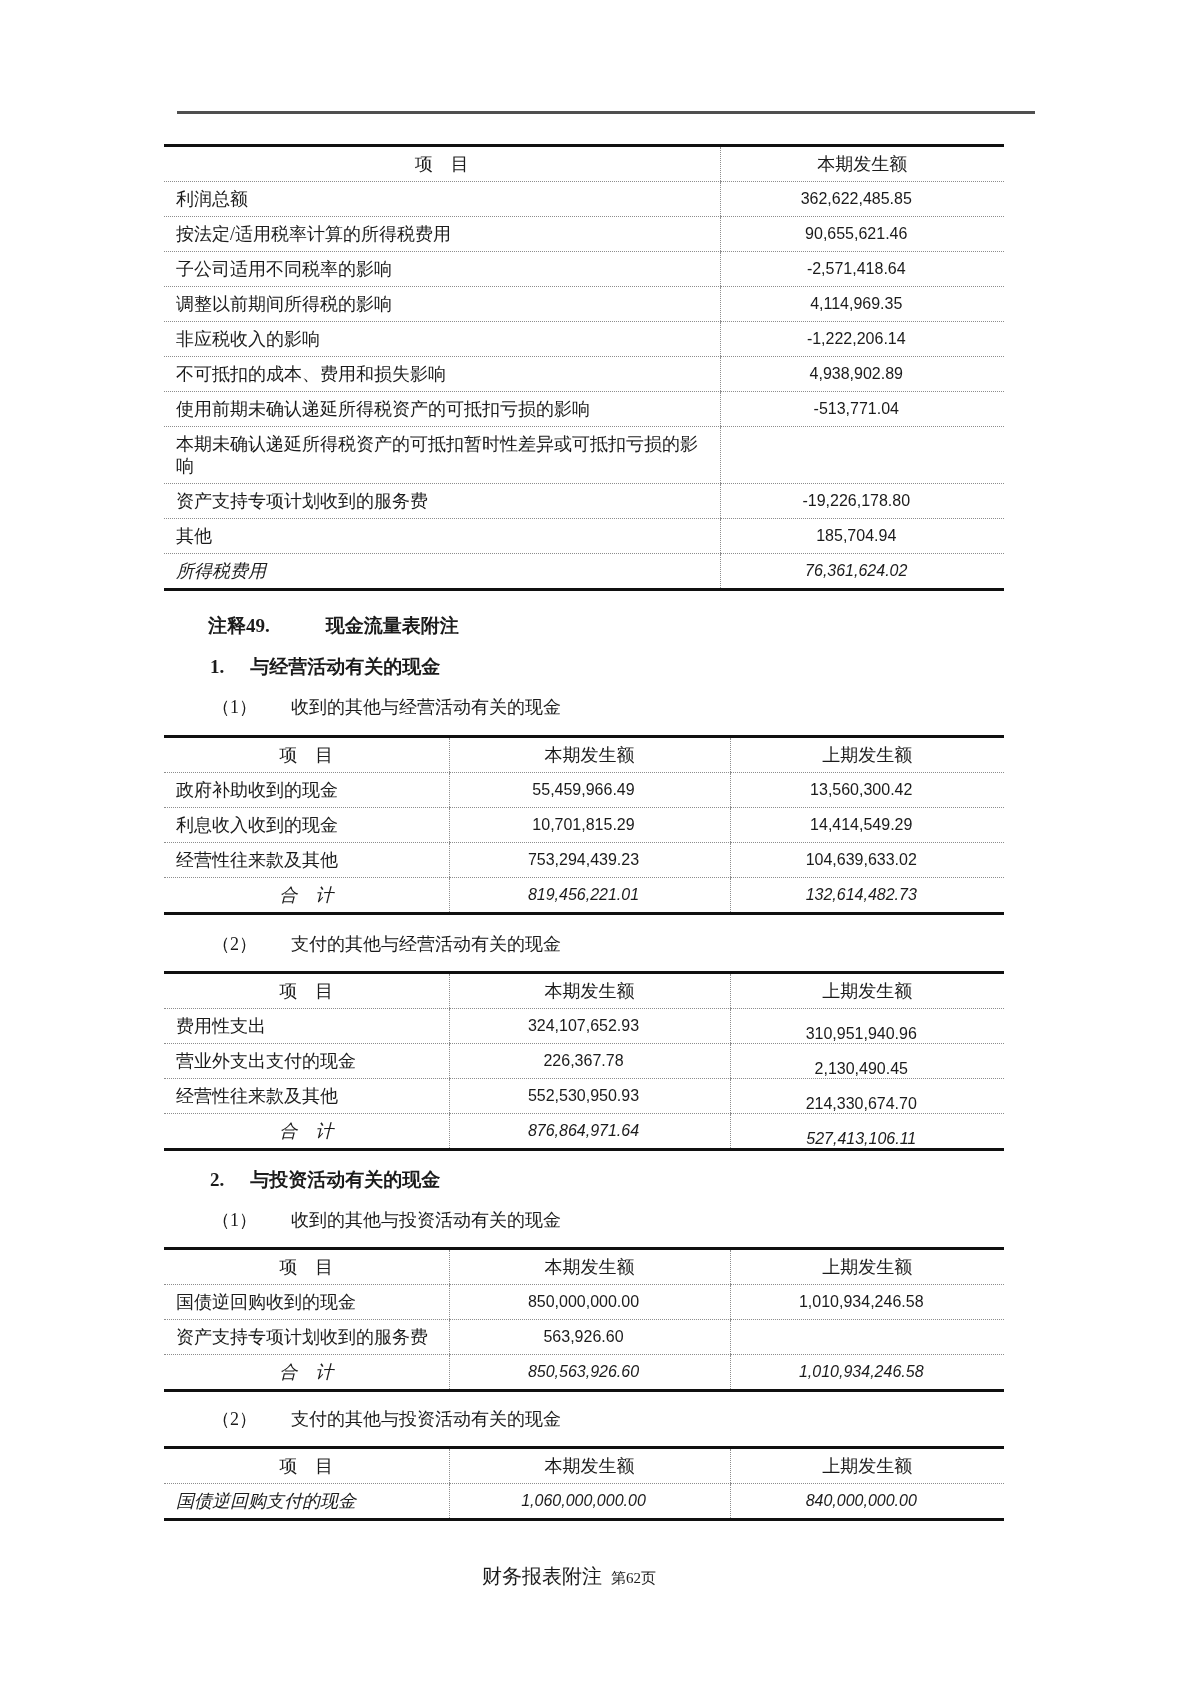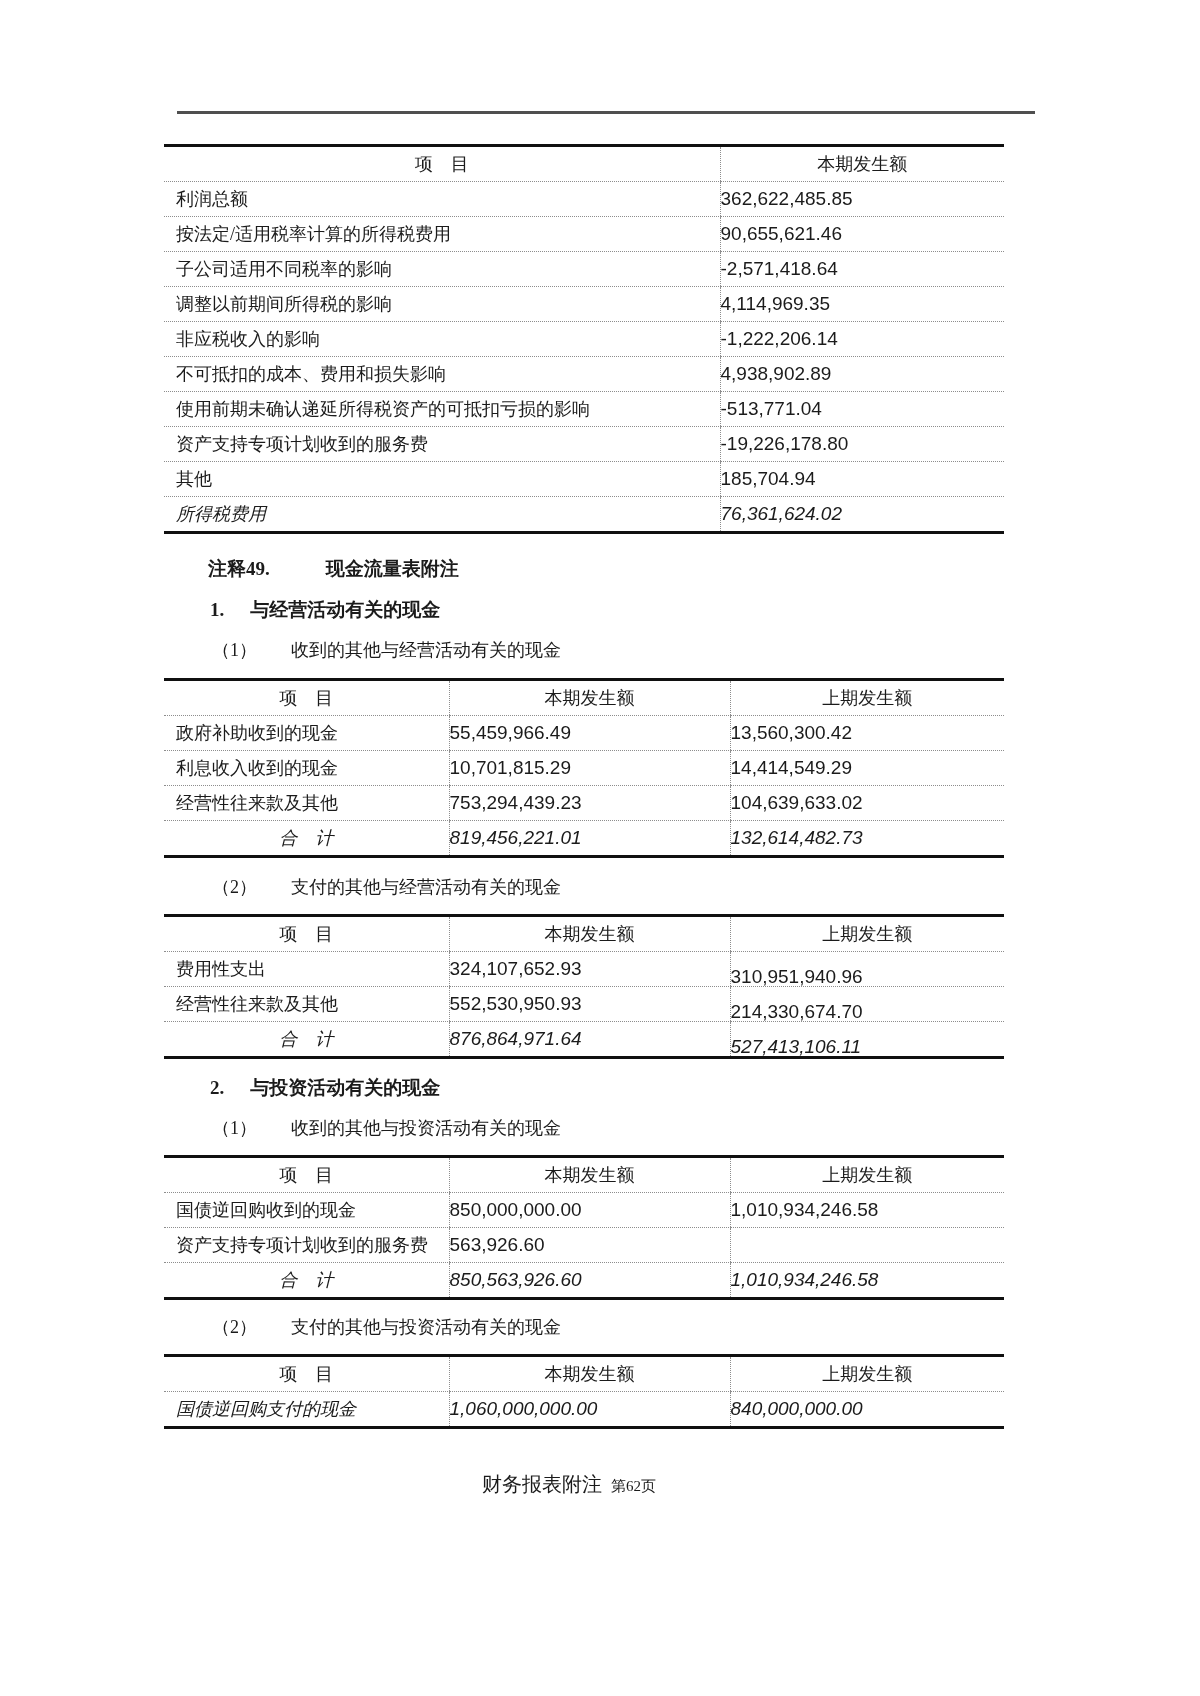--- a/index.html
+++ b/index.html
@@ -29,21 +29,21 @@
   tr:last-child td{border-bottom:none;font-style:italic;}
   th{
     font-weight:normal;text-align:center;font-size:18px;
     padding:6px 0;
   }
   td.lbl{
     font-size:18px;text-align:left;padding:6px 10px 6px 12px;
   }
   td.num{
     font-family:"Liberation Sans","DejaVu Sans",sans-serif;
-    font-size:19px;text-align:left;padding:6px 12px 6px 0;
+    font-size:16px;text-align:center;padding:6px 12px 6px 0;
   }
   td.total-lbl{
     font-size:18px;text-align:center;padding:6px 0;
   }
   th.sep,td.sep{border-left:1px dotted #8d8d8d;}
   td.low span{position:relative;top:8px;display:inline-block;}
   .heading{
     display:flex;align-items:flex-end;
     font-size:19px;line-height:26px;
   }
@@ -103,20 +103,24 @@
         </tr>
     <tr>
           <td class="lbl">不可抵扣的成本、费用和损失影响</td>
           <td class="num sep">4,938,902.89</td>
         </tr>
     <tr>
           <td class="lbl">使用前期未确认递延所得税资产的可抵扣亏损的影响</td>
           <td class="num sep">-513,771.04</td>
         </tr>
     <tr>
+          <td class="lbl">本期未确认递延所得税资产的可抵扣暂时性差异或可抵扣亏损的影响</td>
+          <td class="num sep"></td>
+        </tr>
+    <tr>
           <td class="lbl">资产支持专项计划收到的服务费</td>
           <td class="num sep">-19,226,178.80</td>
         </tr>
     <tr>
           <td class="lbl">其他</td>
           <td class="num sep">185,704.94</td>
         </tr>
     <tr>
           <td class="lbl">所得税费用</td>
           <td class="num sep">76,361,624.02</td>
@@ -190,20 +194,25 @@
       <th>项　目</th>
       <th class="sep">本期发生额</th>
       <th class="sep">上期发生额</th>
     </tr>
     <tr>
           <td class="lbl">费用性支出</td>
           <td class="num sep">324,107,652.93</td>
           <td class="num sep low"><span>310,951,940.96</span></td>
         </tr>
     <tr>
+          <td class="lbl">营业外支出支付的现金</td>
+          <td class="num sep">226,367.78</td>
+          <td class="num sep low"><span>2,130,490.45</span></td>
+        </tr>
+    <tr>
           <td class="lbl">经营性往来款及其他</td>
           <td class="num sep">552,530,950.93</td>
           <td class="num sep low"><span>214,330,674.70</span></td>
         </tr>
     <tr>
           <td class="total-lbl">合　计</td>
           <td class="num sep">876,864,971.64</td>
           <td class="num sep low"><span>527,413,106.11</span></td>
         </tr>
   </tbody>

